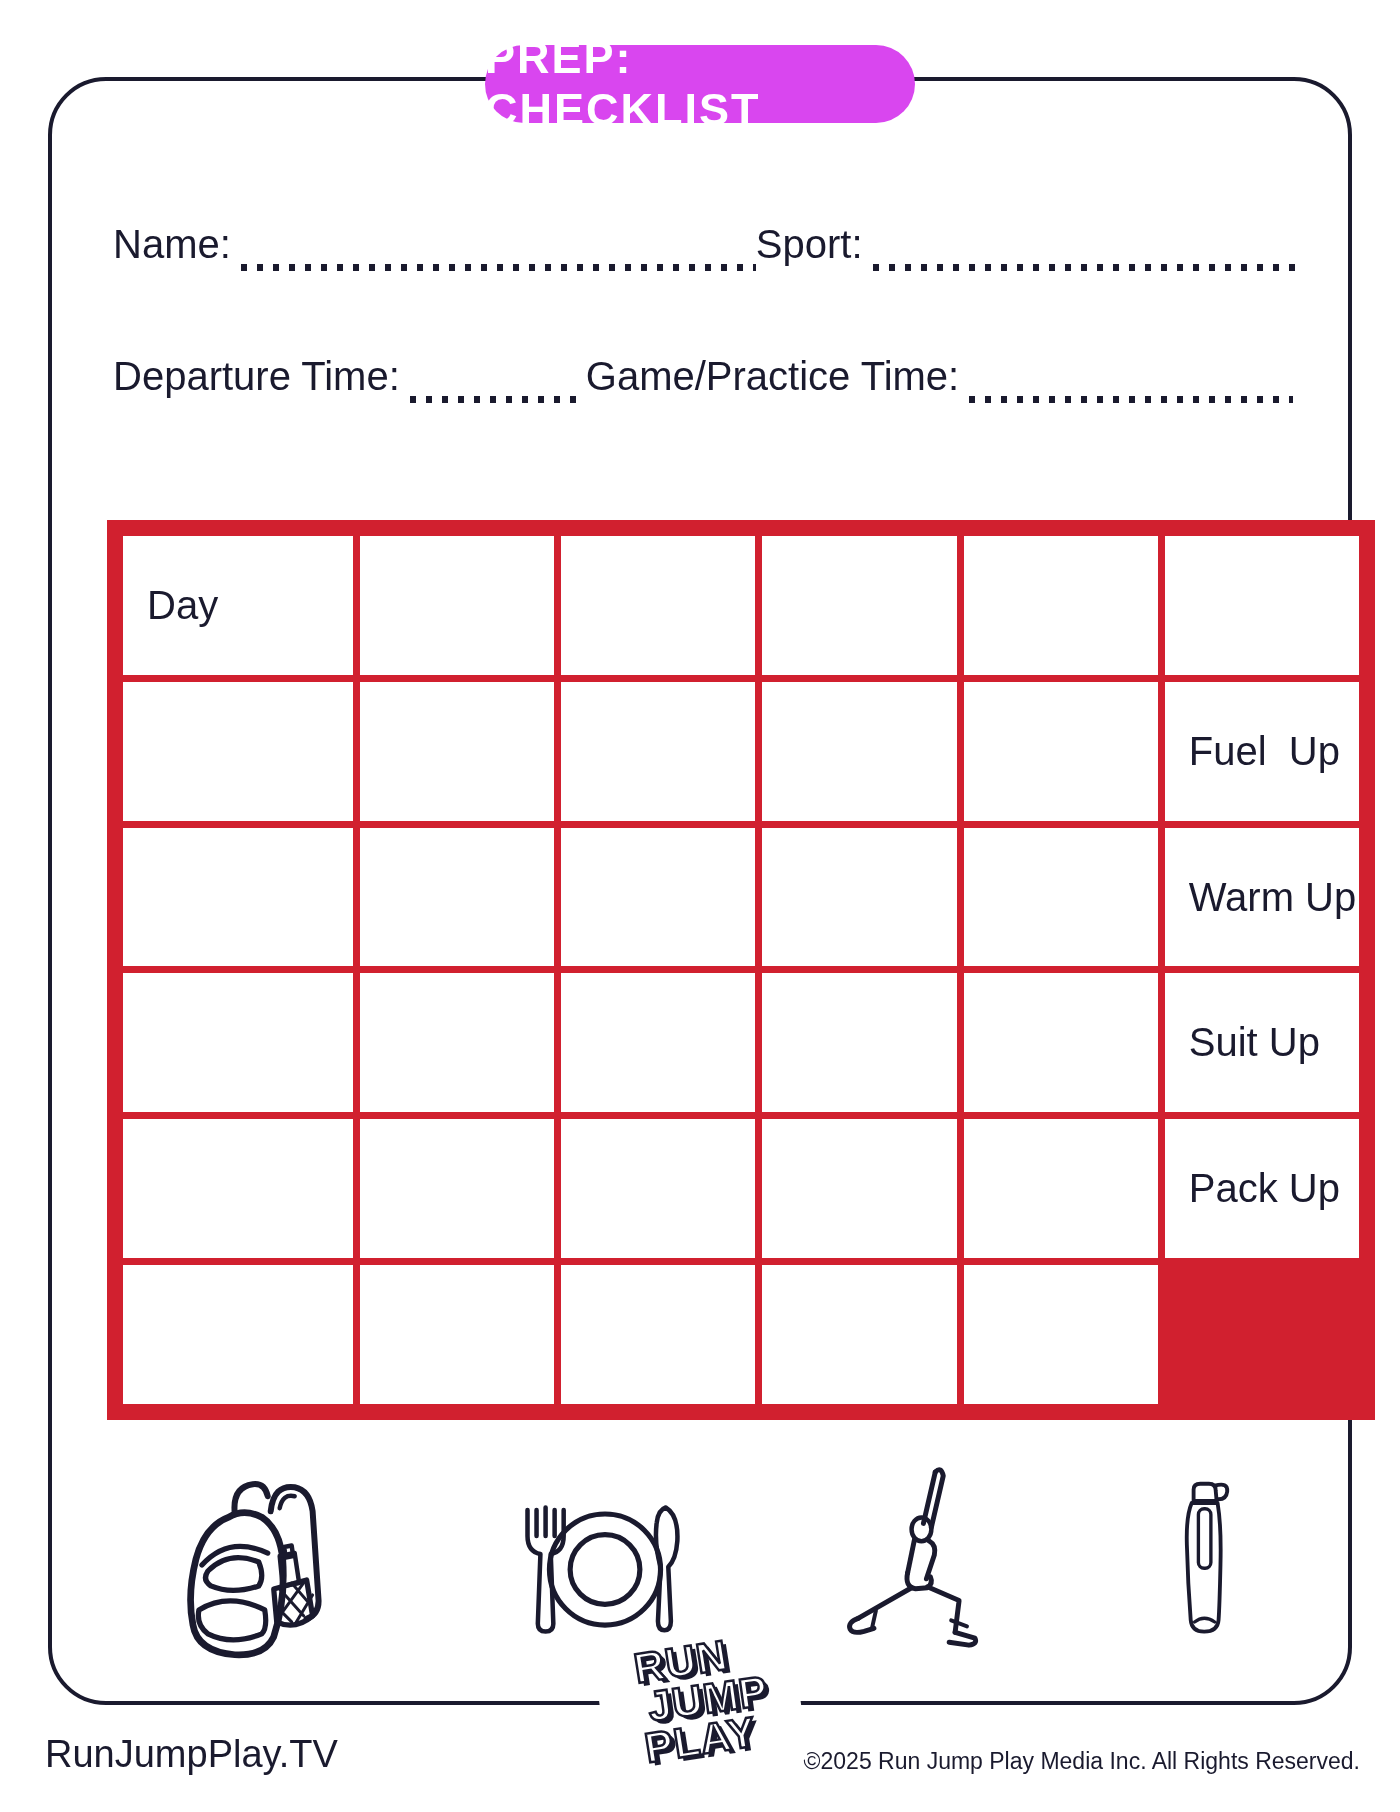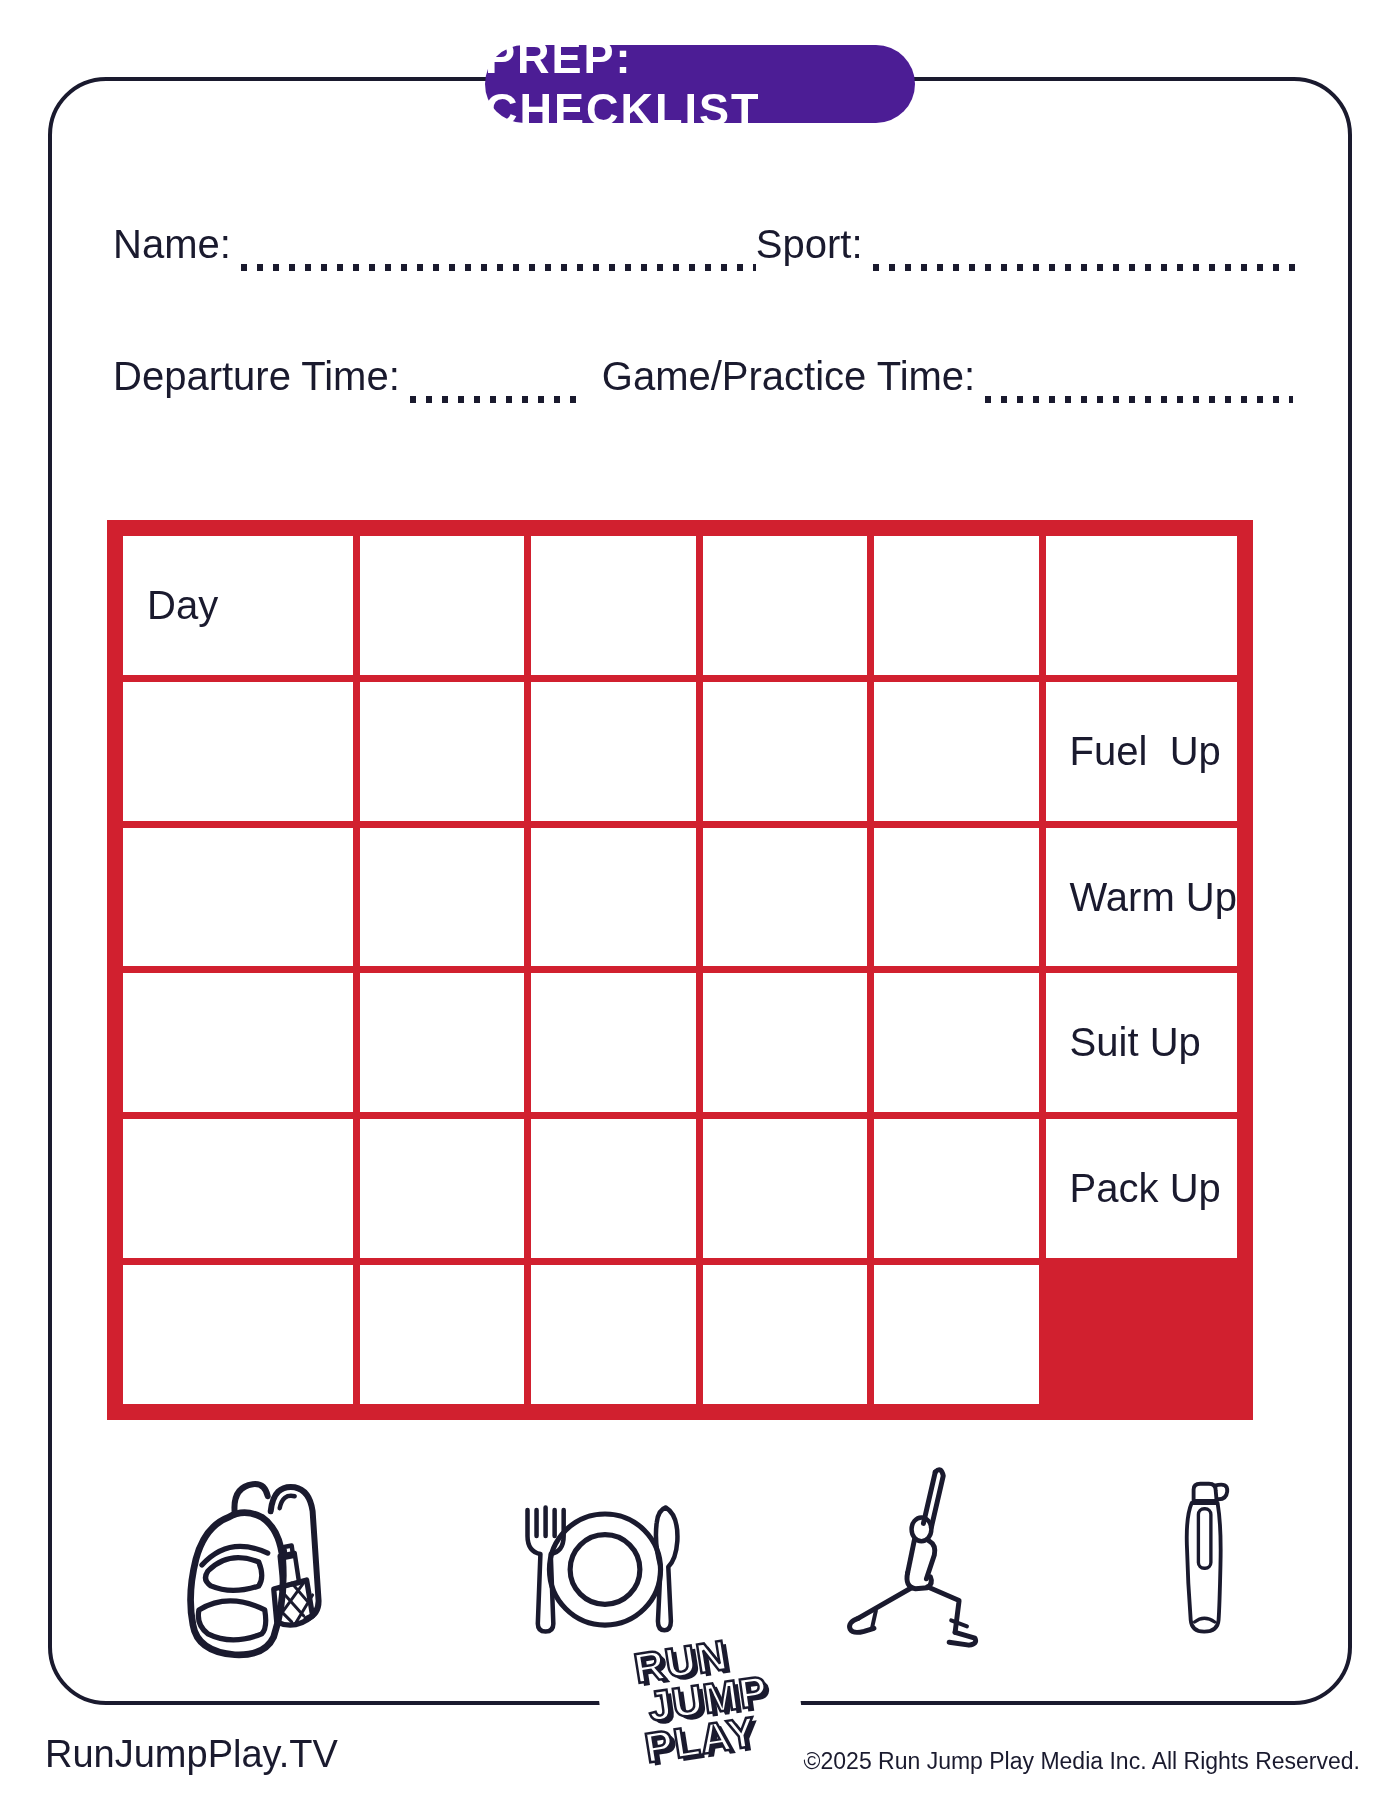--- a/index.html
+++ b/index.html
@@ -6,21 +6,21 @@
   .page {
     position:relative; width:1400px; height:1812px; background:#ffffff;
     font-family:"Liberation Sans", sans-serif; color:#1a1a2e; overflow:hidden;
   }
   .page-border {
     position:absolute; left:48px; top:77px; width:1304px; height:1628px;
     border:4px solid #1a1a2e; border-radius:58px; box-sizing:border-box;
   }
   .title-banner {
     position:absolute; left:485px; top:45px; width:430px; height:78px;
-    background:#4c1d95; border-radius:39px; display:flex; align-items:center;
+    background:#d946ef; border-radius:39px; display:flex; align-items:center;
     justify-content:center; z-index:3;
   }
   .title-banner span {
     color:#ffffff; font-size:45px; font-weight:800; letter-spacing:2px;
   }
   .form-row {
     position:absolute; display:flex; align-items:flex-start; z-index:2;
     font-size:40px; color:#1a1a2e;
   }
   .form-row .lbl { white-space:pre; }
@@ -28,24 +28,24 @@
     height:7px; margin-top:42px; margin-left:10px;
     background-image:repeating-linear-gradient(to right,#1a1a2e 0 6px,transparent 6px 16px);
   }
   .row-1 { left:113px; top:222px; width:1190px; }
   .row-2 { left:113px; top:354px; width:1180px; }
   .dots-name  { width:515px; }
   .dots-sport { flex:1; }
   .dots-departure { width:172px; }
   .dots-game { flex:1; }
   .gap-sport { }
-  .gap-game  { margin-left:20px; }
+  .gap-game  { margin-left:4px; }
 
   .prep-table {
-    position:absolute; left:107px; top:520px; width:1146px; height:900px;
+    position:absolute; left:107px; top:520px; width:1268px; height:900px;
     background:#d1202f; border:16px solid #d1202f; box-sizing:border-box;
     display:grid; grid-template-columns:230px repeat(5,1fr);
     grid-template-rows:repeat(6,1fr); gap:7px; z-index:2;
   }
   .cell { background:#ffffff; }
   .label-cell {
     display:flex; align-items:center; padding-left:24px;
     font-size:40px; color:#1a1a2e; white-space:pre;
   }
 

